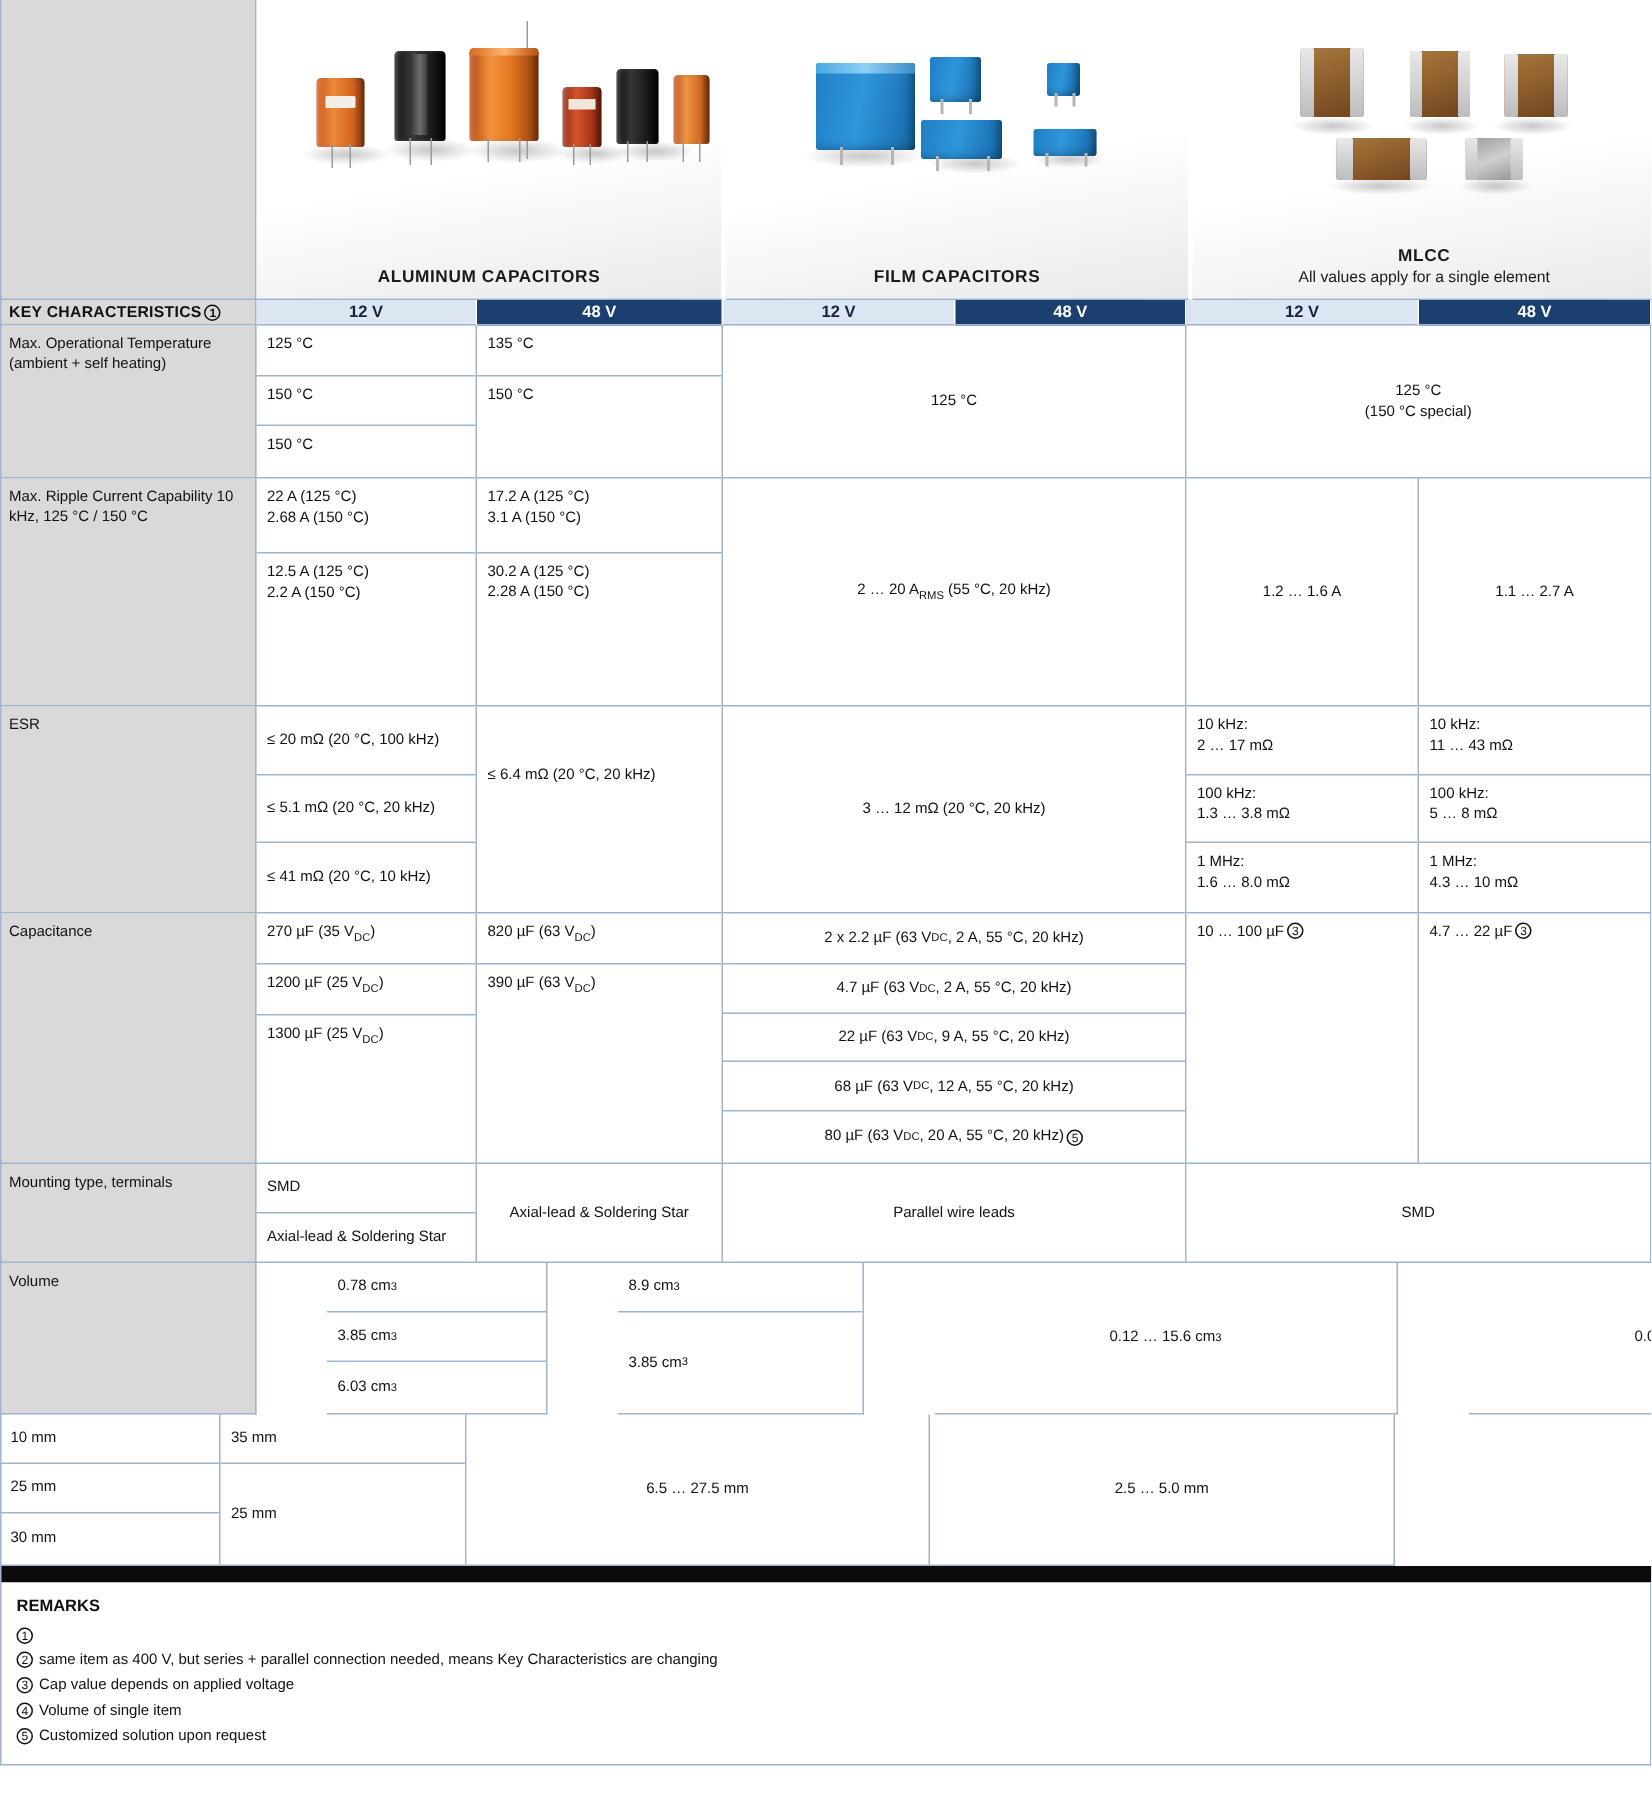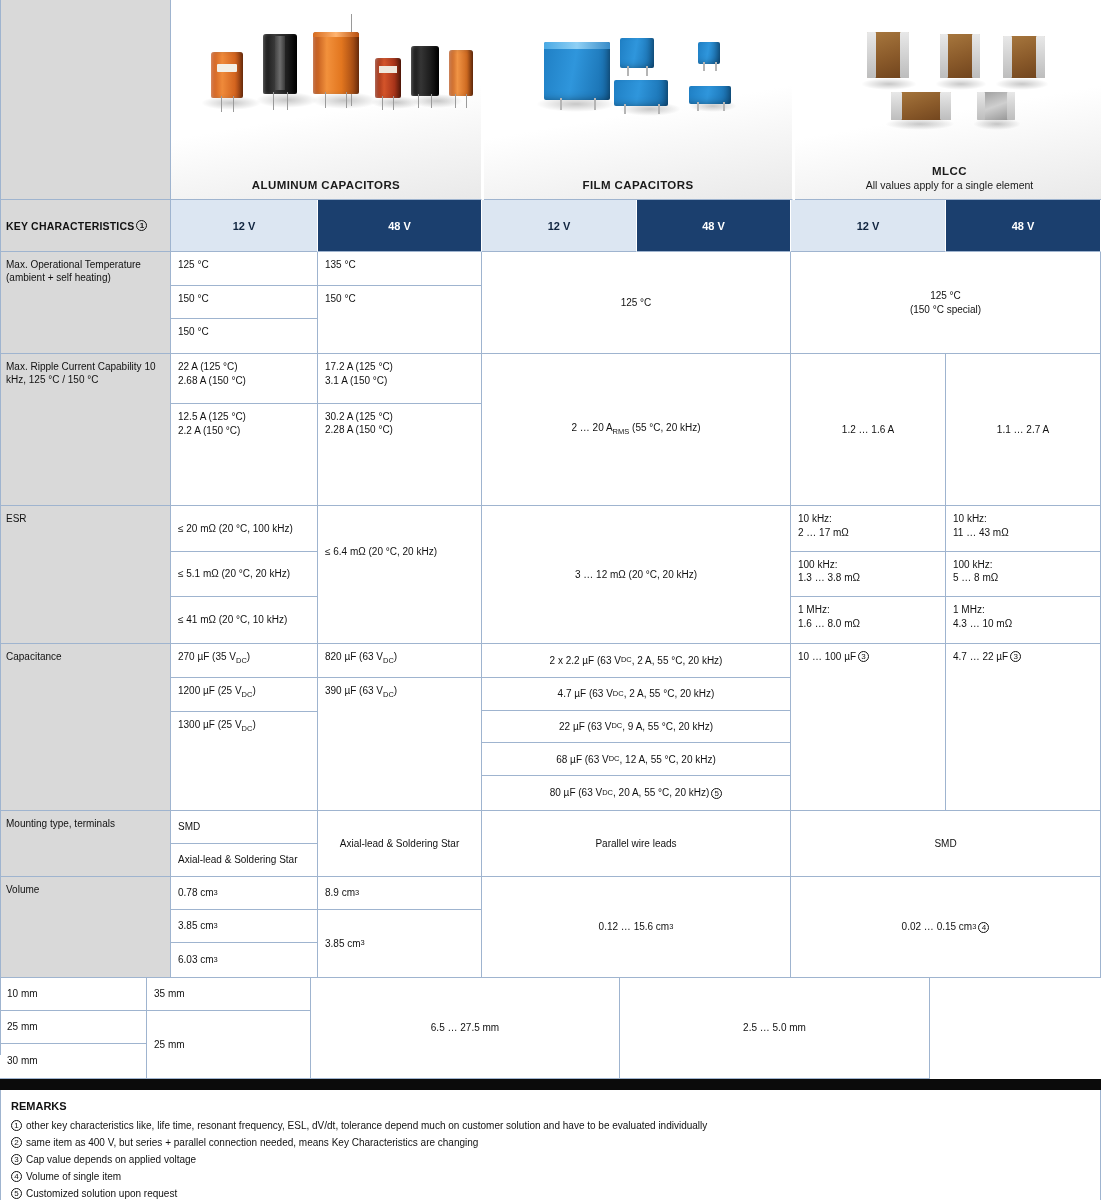--- a/index.html
+++ b/index.html
@@ -97,21 +97,21 @@
     position: absolute;
     background: linear-gradient(180deg,#e8e8e8,#bdbdbd);
     border-radius: 1px;
   }
   .shadow-el {
     position: absolute;
     background: radial-gradient(ellipse at center, rgba(0,0,0,.22) 0%, rgba(0,0,0,0) 70%);
   }
 
   
-  .volt-row { height: 52px; }
+  .volt-row { height: 17px; }
   .keych {
     background: #d9d9d9;
     border-right: 1px solid #9fb4cf;
     border-bottom: 1px solid #9fb4cf;
     display: flex;
     align-items: center;
     padding-left: 6px;
     font-size: 10.5px;
     font-weight: bold;
     color: #111;
@@ -434,21 +434,21 @@
     <div class="c-key lbl">Mounting type, terminals</div>
     <div class="c-a12 subcol br bb">
       <div class="subcell vcenter" style="height:33px;">SMD</div>
       <div class="subcell vcenter" style="height:33px;">Axial-lead &amp; Soldering Star</div>
     </div>
     <div class="c-a48 cell allcenter">Axial-lead &amp; Soldering Star</div>
     <div class="cell allcenter br bb" style="width:309px;flex:0 0 309px;">Parallel wire leads</div>
     <div class="cell allcenter br bb" style="width:310px;flex:0 0 310px;">SMD</div>
   </div>
 
-  <div class="row" style="height:101px;">
+  <div class="row" style="height:101px;gap:47px;">
     <div class="c-key lbl">Volume</div>
     <div class="c-a12 subcol br bb">
       <div class="subcell vcenter" style="height:33px;">0.78 cm<sup>3</sup></div>
       <div class="subcell vcenter" style="height:34px;">3.85 cm<sup>3</sup></div>
       <div class="subcell vcenter" style="height:34px;">6.03 cm<sup>3</sup></div>
     </div>
     <div class="c-a48 subcol br bb">
       <div class="subcell vcenter" style="height:33px;">8.9 cm<sup>3</sup></div>
       <div class="subcell vcenter" style="height:68px;">3.85 cm<sup>3</sup></div>
     </div>
@@ -469,21 +469,20 @@
     <div class="cell allcenter br bb" style="width:309px;flex:0 0 309px;">6.5 … 27.5 mm</div>
     <div class="cell allcenter br bb" style="width:310px;flex:0 0 310px;">2.5 … 5.0 mm</div>
   </div>
 
   <div class="blackbar"></div>
 
   <div class="remarks">
     <div class="remarks-title">REMARKS</div>
     <div class="remark-line">
       <span class="rnum">1</span>
-      <span>other key characteristics like, life time, resonant frequency, ESL, dV/dt, tolerance depend much on customer solution and have to be evaluated individually</span>
     </div>
     <div class="remark-line">
       <span class="rnum">2</span>
       <span>same item as 400 V, but series + parallel connection needed, means Key Characteristics are changing</span>
     </div>
     <div class="remark-line">
       <span class="rnum">3</span>
       <span>Cap value depends on applied voltage</span>
     </div>
     <div class="remark-line">

